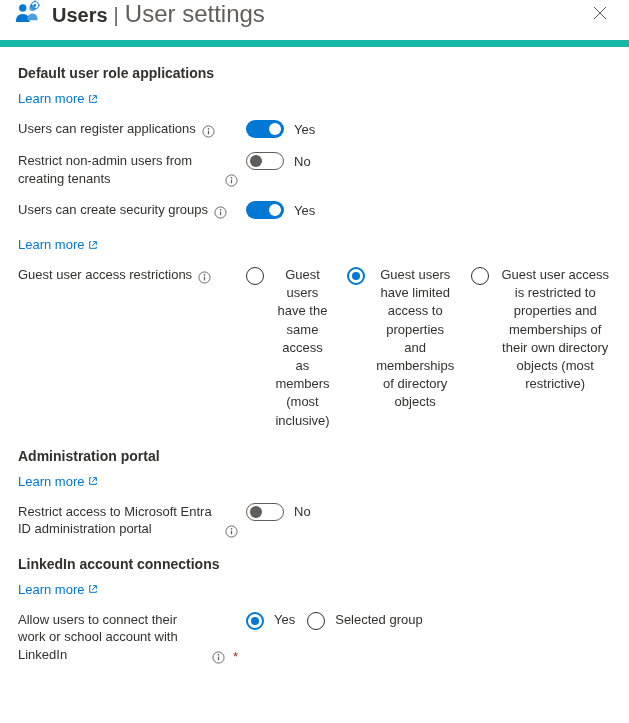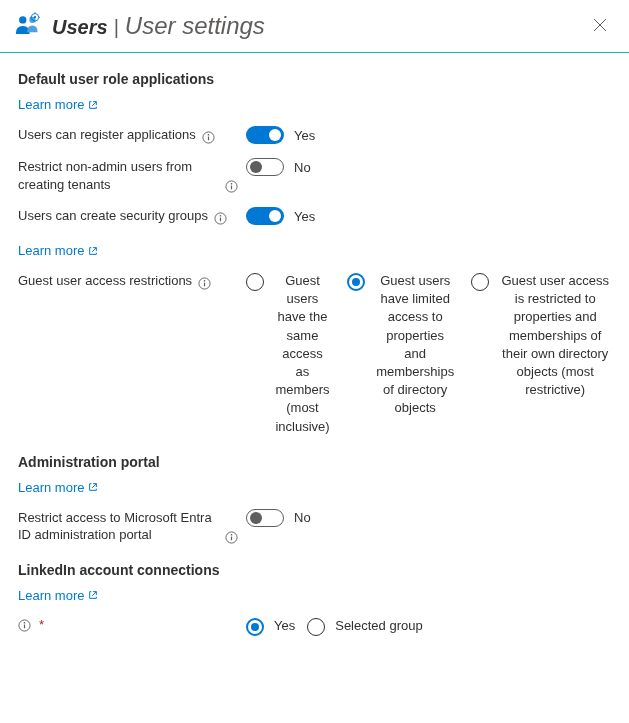--- a/index.html
+++ b/index.html
@@ -9,23 +9,22 @@
       color: #323130;
       width: 629px;
       height: 723px;
       background: #ffffff;
       overflow: hidden;
     }
 
     .header {
       display: flex;
       align-items: center;
-      padding: 12px 18px 12px 14px;
-      border-bottom: 1px solid #14b8a6;
-      font-style: italic;
+      padding: 0 18px 12px 14px;
+      border-bottom: 7px solid #14b8a6;
     }
     .header-icon {
       width: 28px;
       height: 28px;
       margin-right: 10px;
       flex-shrink: 0;
     }
     .header-title-wrap {
       display: flex;
       align-items: baseline;
@@ -355,20 +354,21 @@
     <div class="section-title">LinkedIn account connections</div>
     <a class="learn-more">
       <span>Learn more</span>
       <svg viewBox="0 0 12 12">
         <path d="M4 2 H2 V10 H10 V8 M6 2 H10 V6 M10 2 L5 7" fill="none" stroke="#0078d4" stroke-width="1.2"></path>
       </svg>
     </a>
 
     <div class="setting-row">
       <div class="setting-label-wrap">
+        <span class="setting-label">Allow users to connect their work or school account with LinkedIn</span>
         <span class="info-icon">
           <svg viewBox="0 0 14 14">
               <circle cx="7" cy="7" r="6" fill="none" stroke="#605e5c" stroke-width="1"></circle>
               <circle cx="7" cy="4" r="0.9" fill="#605e5c"></circle>
               <line x1="7" y1="6" x2="7" y2="10" stroke="#605e5c" stroke-width="1.3"></line>
             </svg>
         </span>
         <span class="required">*</span>
       </div>
       <div class="radio-group tight radio-options-col">

